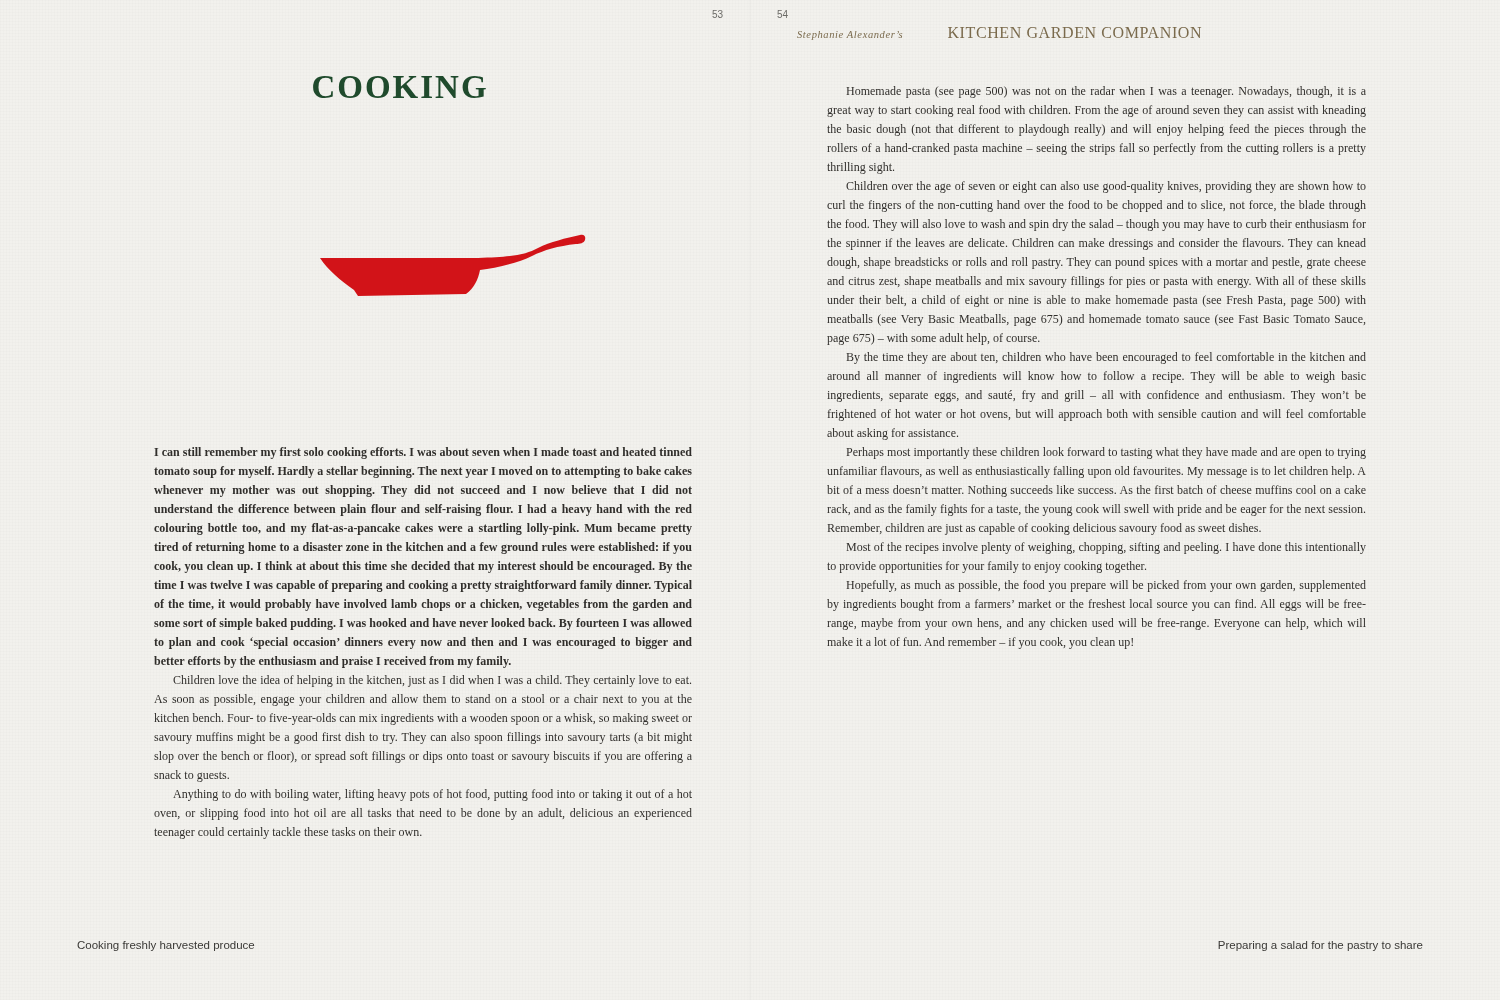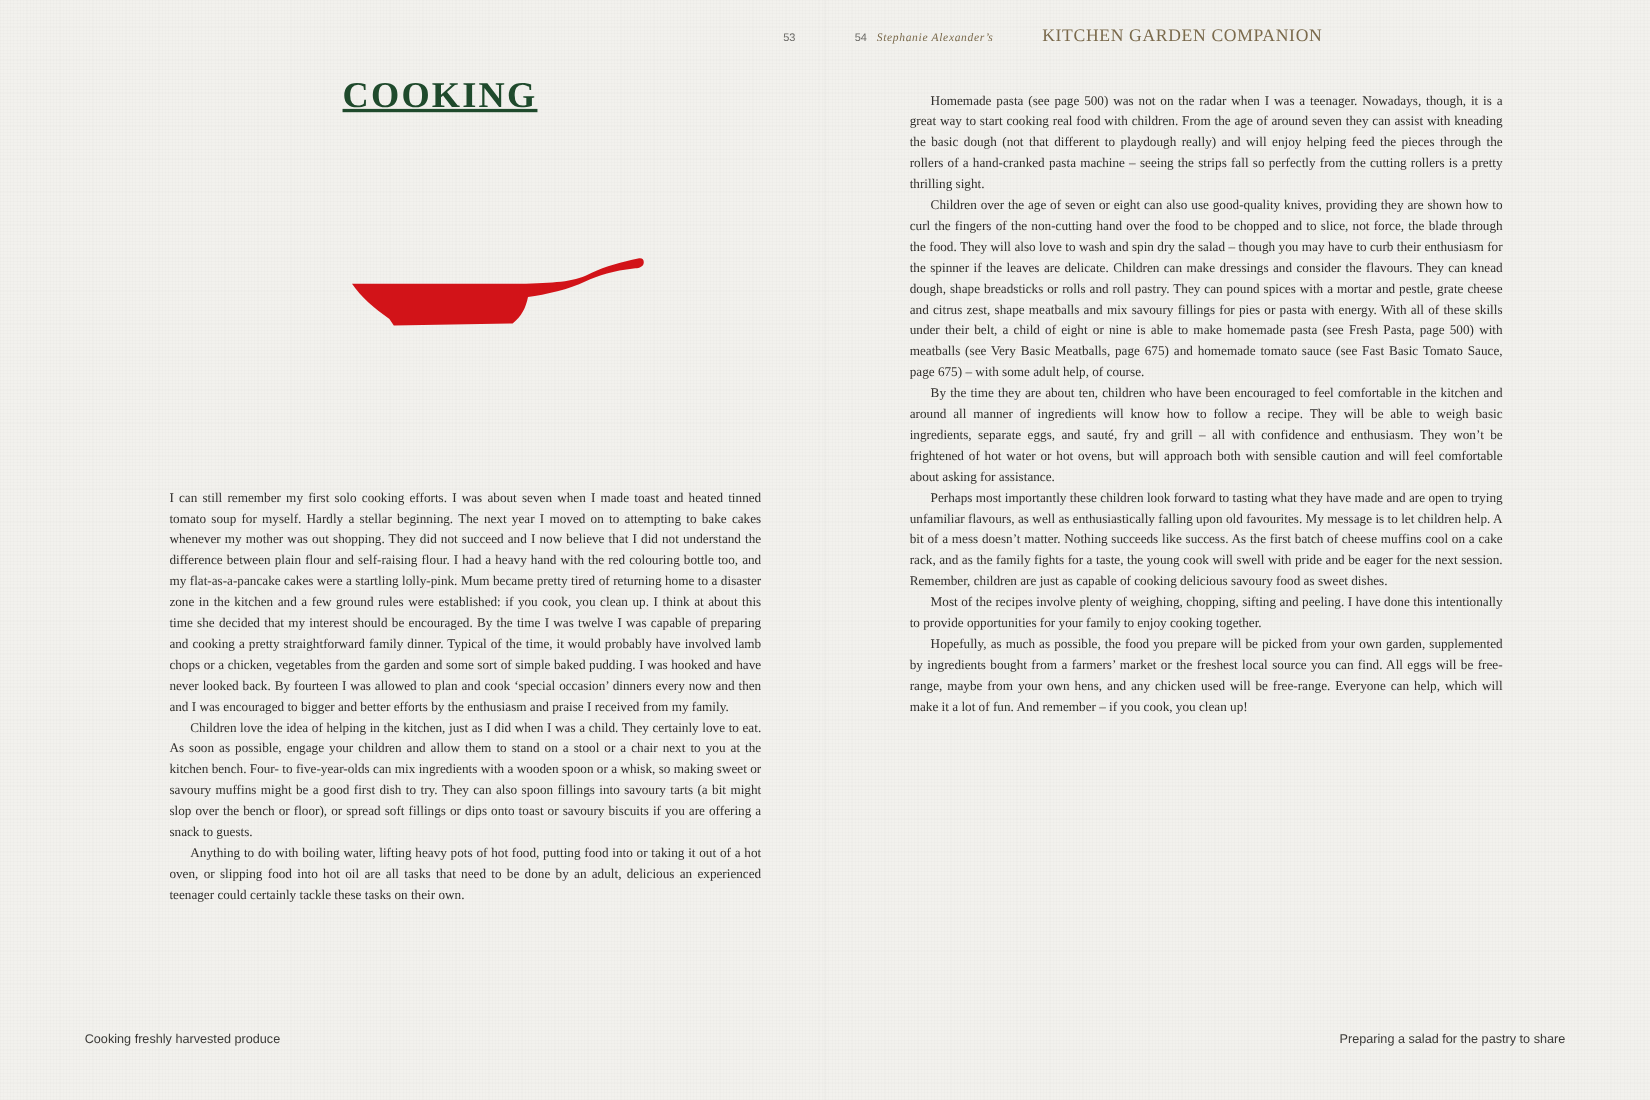--- a/index.html
+++ b/index.html
@@ -26,21 +26,21 @@
     .page {
       position: absolute;
       top: 0;
       height: 1000px;
     }
     .page-left { left: 0; width: 750px; }
     .page-right { left: 750px; width: 750px; }
 
     .folio {
       position: absolute;
-      top: 29px;
+      top: 9px;
       font-family: "Liberation Sans", "DejaVu Sans", sans-serif;
       font-size: 10px;
       color: #6b6a66;
     }
     .folio-left { left: 712px; }
     .folio-right { left: 27px; }
     .running-head {
       position: absolute;
       top: 24px;
       left: 47px;
@@ -67,21 +67,21 @@
       width: 260px;
       text-align: center;
       font-family: "Liberation Serif", "DejaVu Serif", serif;
       font-weight: bold;
       font-size: 33px;
       line-height: 43px;
       letter-spacing: 2px;
       color: #1f4a2c;
       text-transform: uppercase;
     }
-    .chapter-title span { display: block; text-decoration: underline; }
+    .chapter-title span { display: block; }
 
     .pan {
       position: absolute;
       left: 318px;
       top: 230px;
       width: 270px;
       height: 70px;
     }
 
     .body-text {
@@ -90,20 +90,21 @@
       line-height: 19px;
       text-align: justify;
       color: #302e2b;
     }
     .body-text p {
       margin: 0;
       text-indent: 19px;
     }
     .body-text p.first {
       text-indent: 0;
+      font-weight: bold;
     }
     .left-text {
       left: 154px;
       top: 443px;
       width: 538px;
     }
     .right-text {
       left: 77px;
       top: 82px;
       width: 539px;

